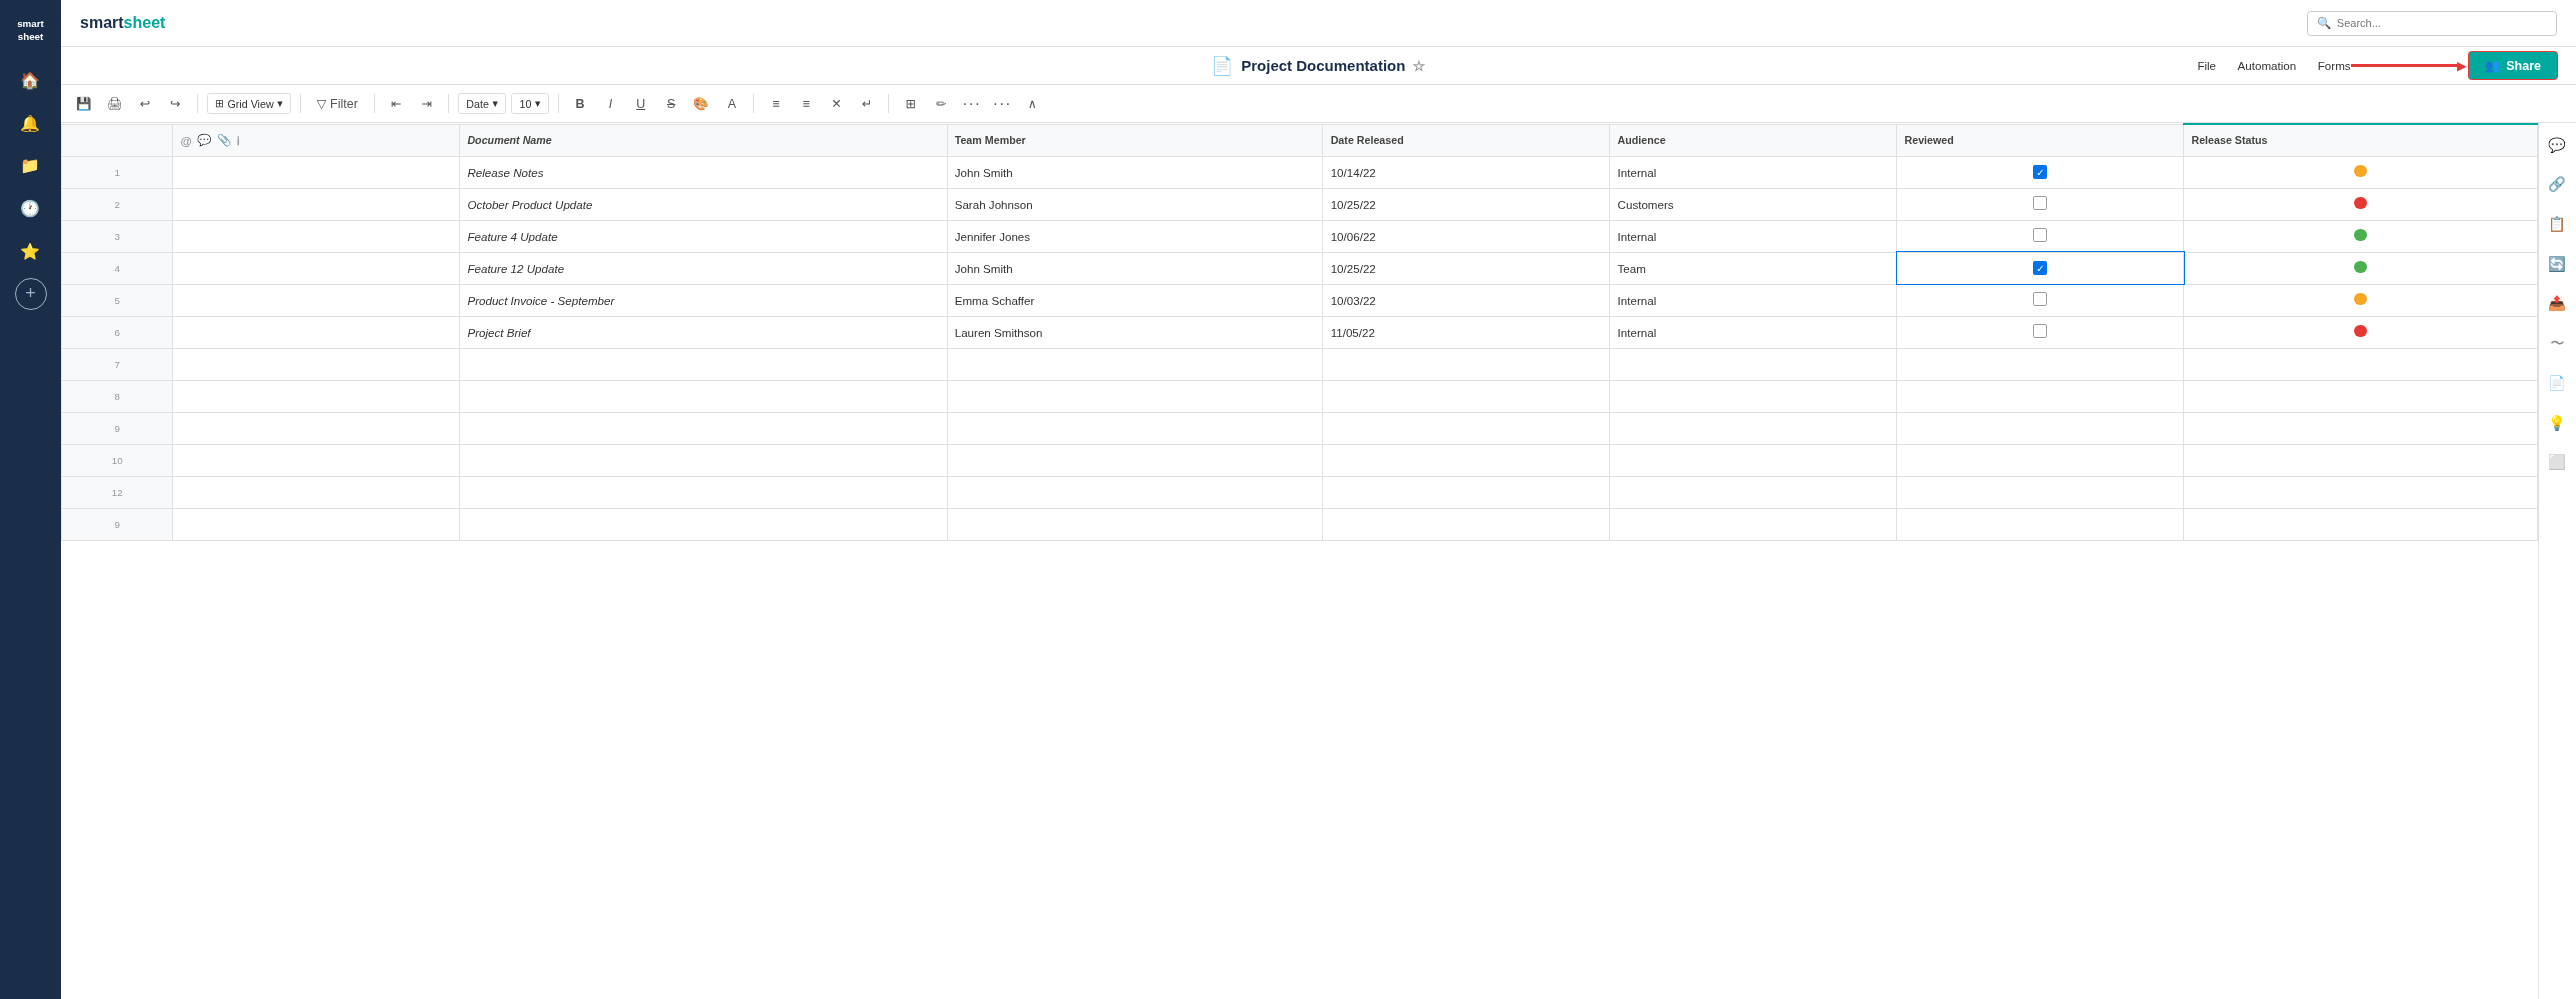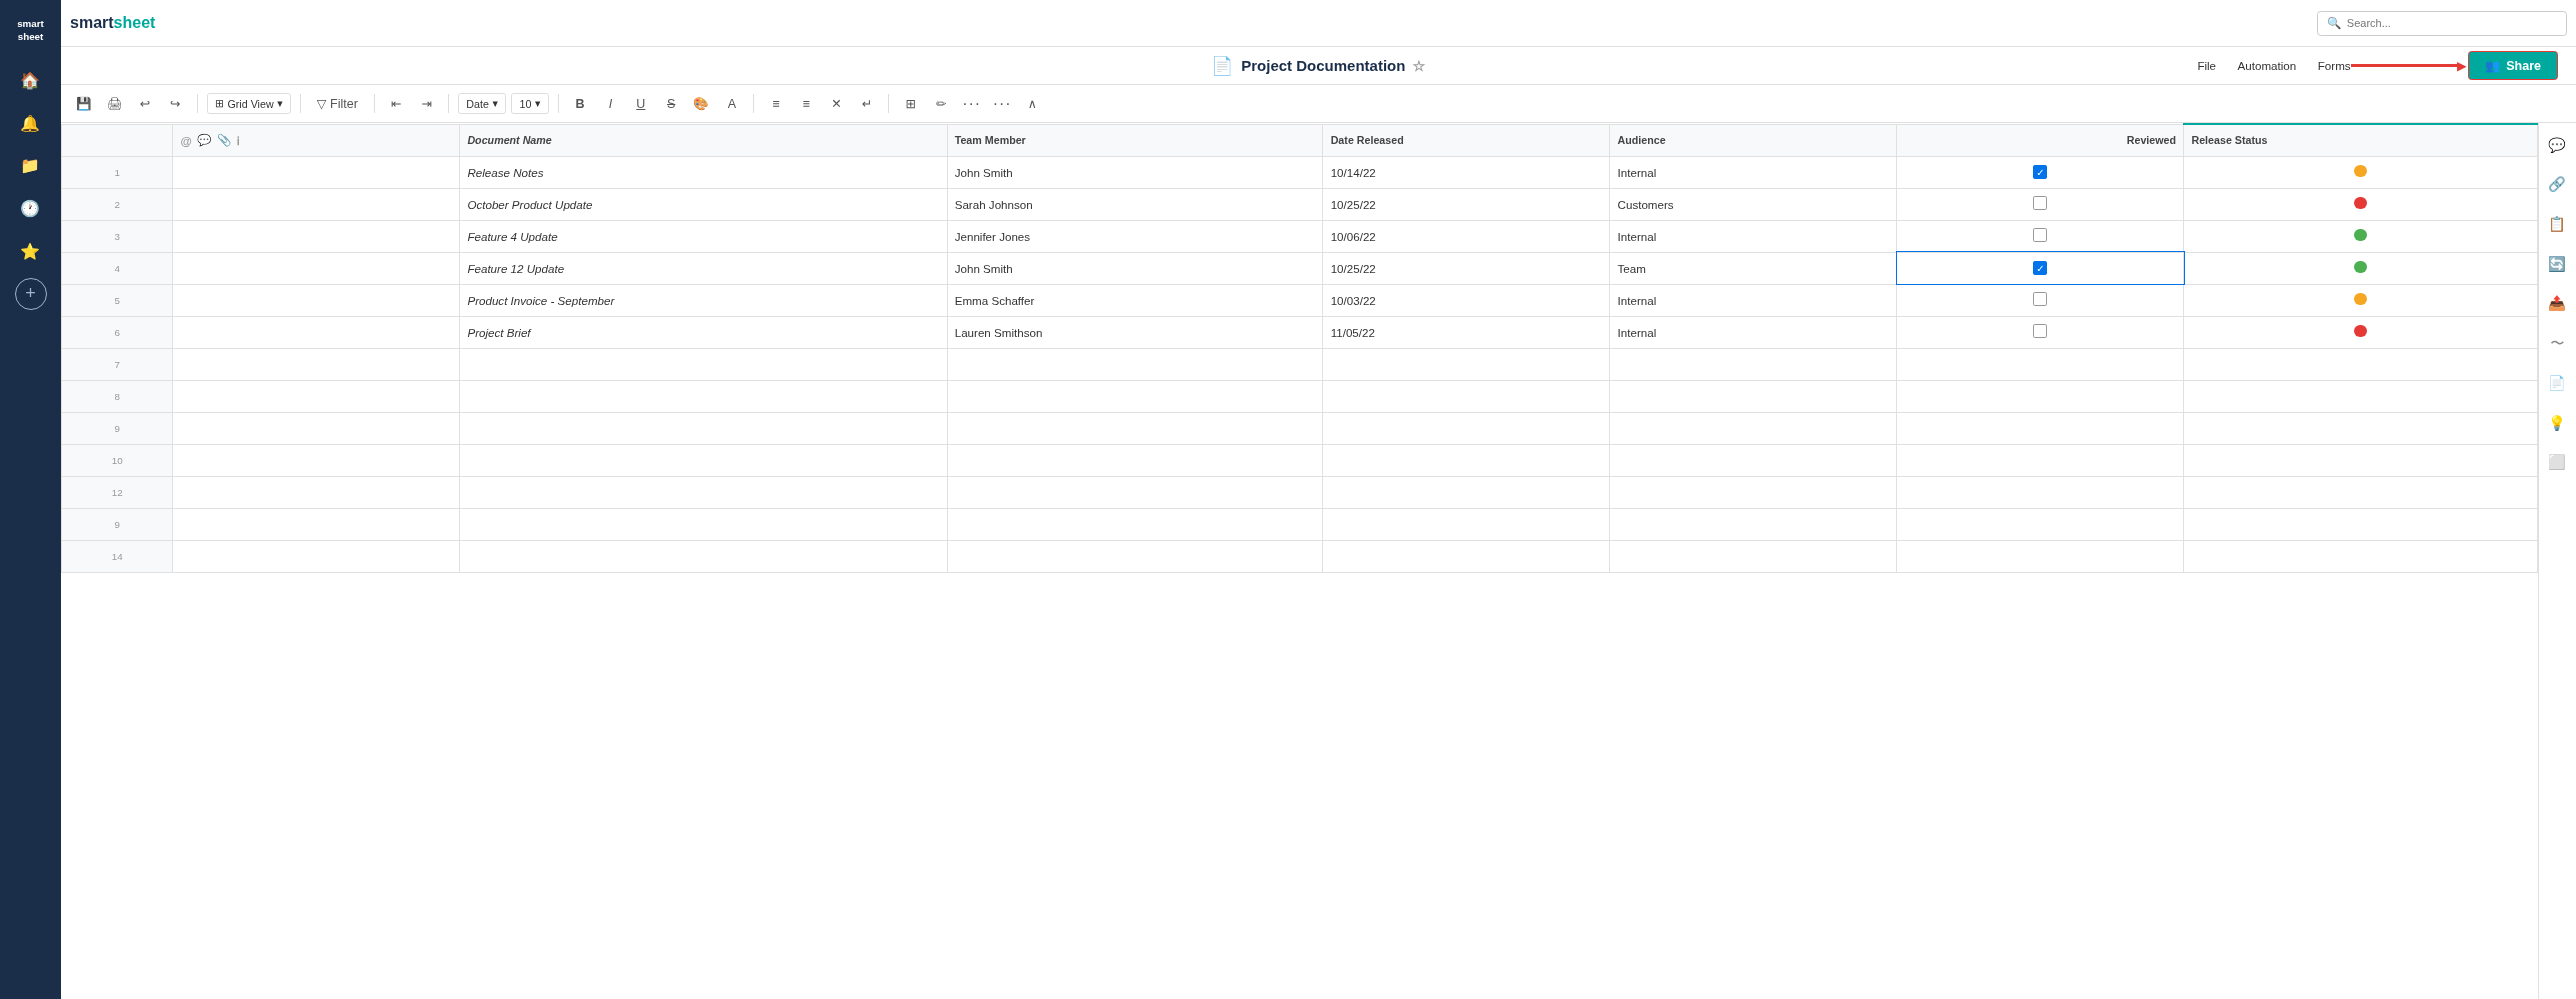--- a/index.html
+++ b/index.html
@@ -57,21 +57,21 @@
       flex-direction: column;
       overflow: hidden;
     }
 
     
     .topbar {
       height: 47px;
       display: flex;
       align-items: center;
       justify-content: space-between;
-      padding: 0 9px;
+      padding: 0 19px;
       border-bottom: 0.9px solid #e0e0e0;
       background: #fff;
     }
     .topbar-logo {
       font-size: 16px;
       font-weight: bold;
       color: #1a2e4a;
     }
     .topbar-logo span { color: #00a99d; }
     .search-box {
@@ -282,21 +282,21 @@
     }
     .col-icons {
       width: 116px;
       background: #f8f9fa;
     }
 
     .col-doc { min-width: 179px; width: 197px; font-style: italic; }
     .col-team { min-width: 134px; width: 152px; }
     .col-date { min-width: 107px; width: 116px; }
     .col-audience { min-width: 107px; width: 116px; }
-    .col-reviewed { min-width: 98px; width: 116px; text-align: right; }
+    .col-reviewed { min-width: 98px; width: 116px; text-align: left; }
     .col-status { min-width: 125px; width: 143px; }
 
     .checkbox-cell {
       text-align: center;
     }
     .checkbox {
       width: 14.3px;
       height: 14.3px;
       border: 0.9px solid #999;
       border-radius: 1.8px;
@@ -575,30 +575,20 @@
             <tr>
               <td class="row-num">9</td>
               <td></td>
               <td></td>
               <td></td>
               <td></td>
               <td></td>
               <td></td>
               <td></td>
             </tr>
-            <tr>
-              <td class="row-num">14</td>
-              <td></td>
-              <td></td>
-              <td></td>
-              <td></td>
-              <td></td>
-              <td></td>
-              <td></td>
-            </tr>
           </tbody>
       </table>
     </div>
 
     <div class="sheet-right-panel">
       <div class="panel-icon" title="Comments">💬</div>
       <div class="panel-icon" title="Attachments">🔗</div>
       <div class="panel-icon" title="Forms">📋</div>
       <div class="panel-icon" title="Activity">🔄</div>
       <div class="panel-icon" title="Publish">📤</div>

